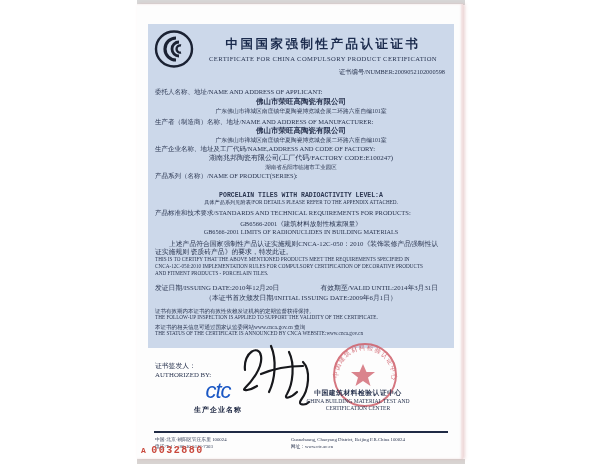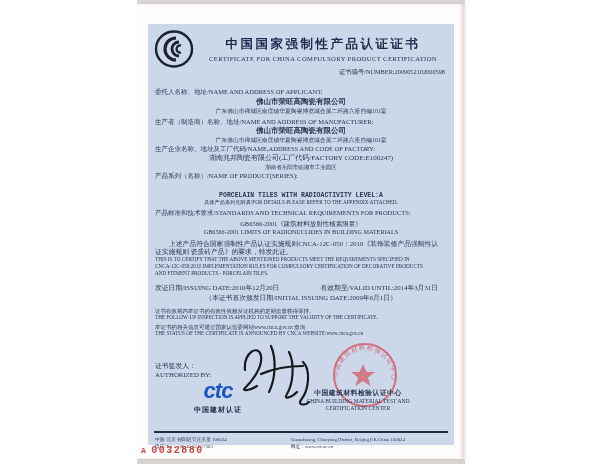--- a/index.html
+++ b/index.html
@@ -2,35 +2,35 @@
 <html><head>
 <meta charset="utf-8">
 <style>
   html,body{margin:0;padding:0;background:#ffffff;}
   .scene{position:relative;width:600px;height:464px;background:#ffffff;overflow:hidden;
          font-family:"Liberation Serif","DejaVu Serif",serif;}
   .scan-edge-top{position:absolute;left:137px;top:0;width:328px;height:5px;background:#c6c6c6;opacity:.7;}
   .scan-edge-bottom{position:absolute;left:137px;top:459px;width:328px;height:5px;background:#d8d4d2;}
   .paper{position:absolute;left:137px;top:4px;width:326px;height:455px;background:#fdfdfd;
          box-shadow:2px 0 3px rgba(210,160,160,.45), inset -2px 0 2px rgba(230,190,190,.5);}
-  .cert{position:absolute;left:11px;top:20px;width:306px;height:421px;background:#ccd8ea;color:#2a3550;}
+  .cert{position:absolute;left:11px;top:20px;width:306px;height:324px;background:#ccd8ea;color:#2a3550;}
   .ln{position:absolute;left:7px;right:7px;line-height:1.15;white-space:nowrap;color:#2a3550;}
   .c{text-align:center;} .s52{font-size:5.2px;} .s55{font-size:5.5px;} .s58{font-size:5.8px;}
   .s62{font-size:6.2px;} .s65{font-size:6.5px;} .s68{font-size:6.8px;} .s7{font-size:7px;}
   .s75{font-size:7.5px;} .b{font-weight:bold;font-family:Liberation Mono, monospace;}
   .title-wrap{position:absolute;left:48px;right:4px;top:12px;text-align:center;}
   .cn-title{font-size:12.5px;font-weight:bold;letter-spacing:2.5px;color:#1b2b4d;}
   .en-title{font-size:6.6px;margin-top:2px;letter-spacing:.4px;color:#273350;}
   .cert-no{position:absolute;top:44px;right:9px;font-size:6.3px;color:#2a3550;}
   .dates{position:absolute;left:7px;right:16px;top:259px;display:flex;justify-content:space-between;font-size:6.8px;}
   .sig-block{position:absolute;left:7px;top:338px;font-size:6.8px;line-height:1.3;}
   .signature{position:absolute;left:83px;top:312px;}
   .stamp{position:absolute;left:182px;top:316px;opacity:.85;}
   .ctc-block{position:absolute;left:36px;top:356px;width:68px;text-align:center;}
-  .ctc-word{font-family:"Liberation Sans","DejaVu Sans",sans-serif;font-style:italic;font-weight:bold;
+  .ctc-word{font-family:"Liberation Sans","DejaVu Sans",sans-serif;font-style:italic;font-weight:normal;
             font-size:22px;line-height:1;color:#1a57c4;letter-spacing:-1px;}
   .ctc-cn{font-size:7px;font-weight:bold;color:#1d2742;margin-top:3px;letter-spacing:1px;}
   .issuer-block{position:absolute;left:118px;right:4px;top:364px;text-align:center;color:#2a3550;}
   .issuer-cn{font-size:6.8px;font-weight:bold;letter-spacing:.5px;}
   .issuer-en{font-size:5.6px;line-height:1.25;}
   .rule{position:absolute;left:6px;right:6px;top:407px;height:2px;background:#202b45;}
   .footer{position:absolute;left:7px;right:4px;top:412px;display:flex;font-size:4.8px;line-height:1.5;color:#2a3550;}
   .footer .col-l{width:46%;} .footer .col-r{width:54%;}
   .serial{position:absolute;left:141px;top:445px;font-family:"Liberation Mono","DejaVu Sans Mono",monospace;
           font-size:10px;font-weight:bold;color:#c9473b;letter-spacing:1.5px;text-align:center;}
@@ -124,21 +124,21 @@
           <circle cx="35" cy="35" r="31" fill="none" stroke="#cf5f6a" stroke-width="2"></circle>
           <polygon points="33,24 36.5,32 45,32 38,37.5 40.5,46 33,41 25.5,46 28,37.5 21,32 29.5,32" fill="#cf5f6a" opacity="0.9"></polygon>
           <text font-size="6.5" fill="#cf5f6a" letter-spacing="1">
             <textPath href="#arcTop" startOffset="4">中国建筑材料检验认证中心</textPath>
           </text>
         </svg>
       </div>
 
       <div class="ctc-block">
         <div class="ctc-word">ctc</div>
-        <div class="ctc-cn">中国建材认证</div>
+        <div class="ctc-cn">生产企业名称</div>
       </div>
 
       <div class="issuer-block">
         <div class="issuer-cn">中国建筑材料检验认证中心</div>
         <div class="issuer-en">CHINA BUILDING MATERIAL TEST AND</div>
         <div class="issuer-en">CERTIFICATION CENTER</div>
       </div>
 
       <div class="rule"></div>
 

